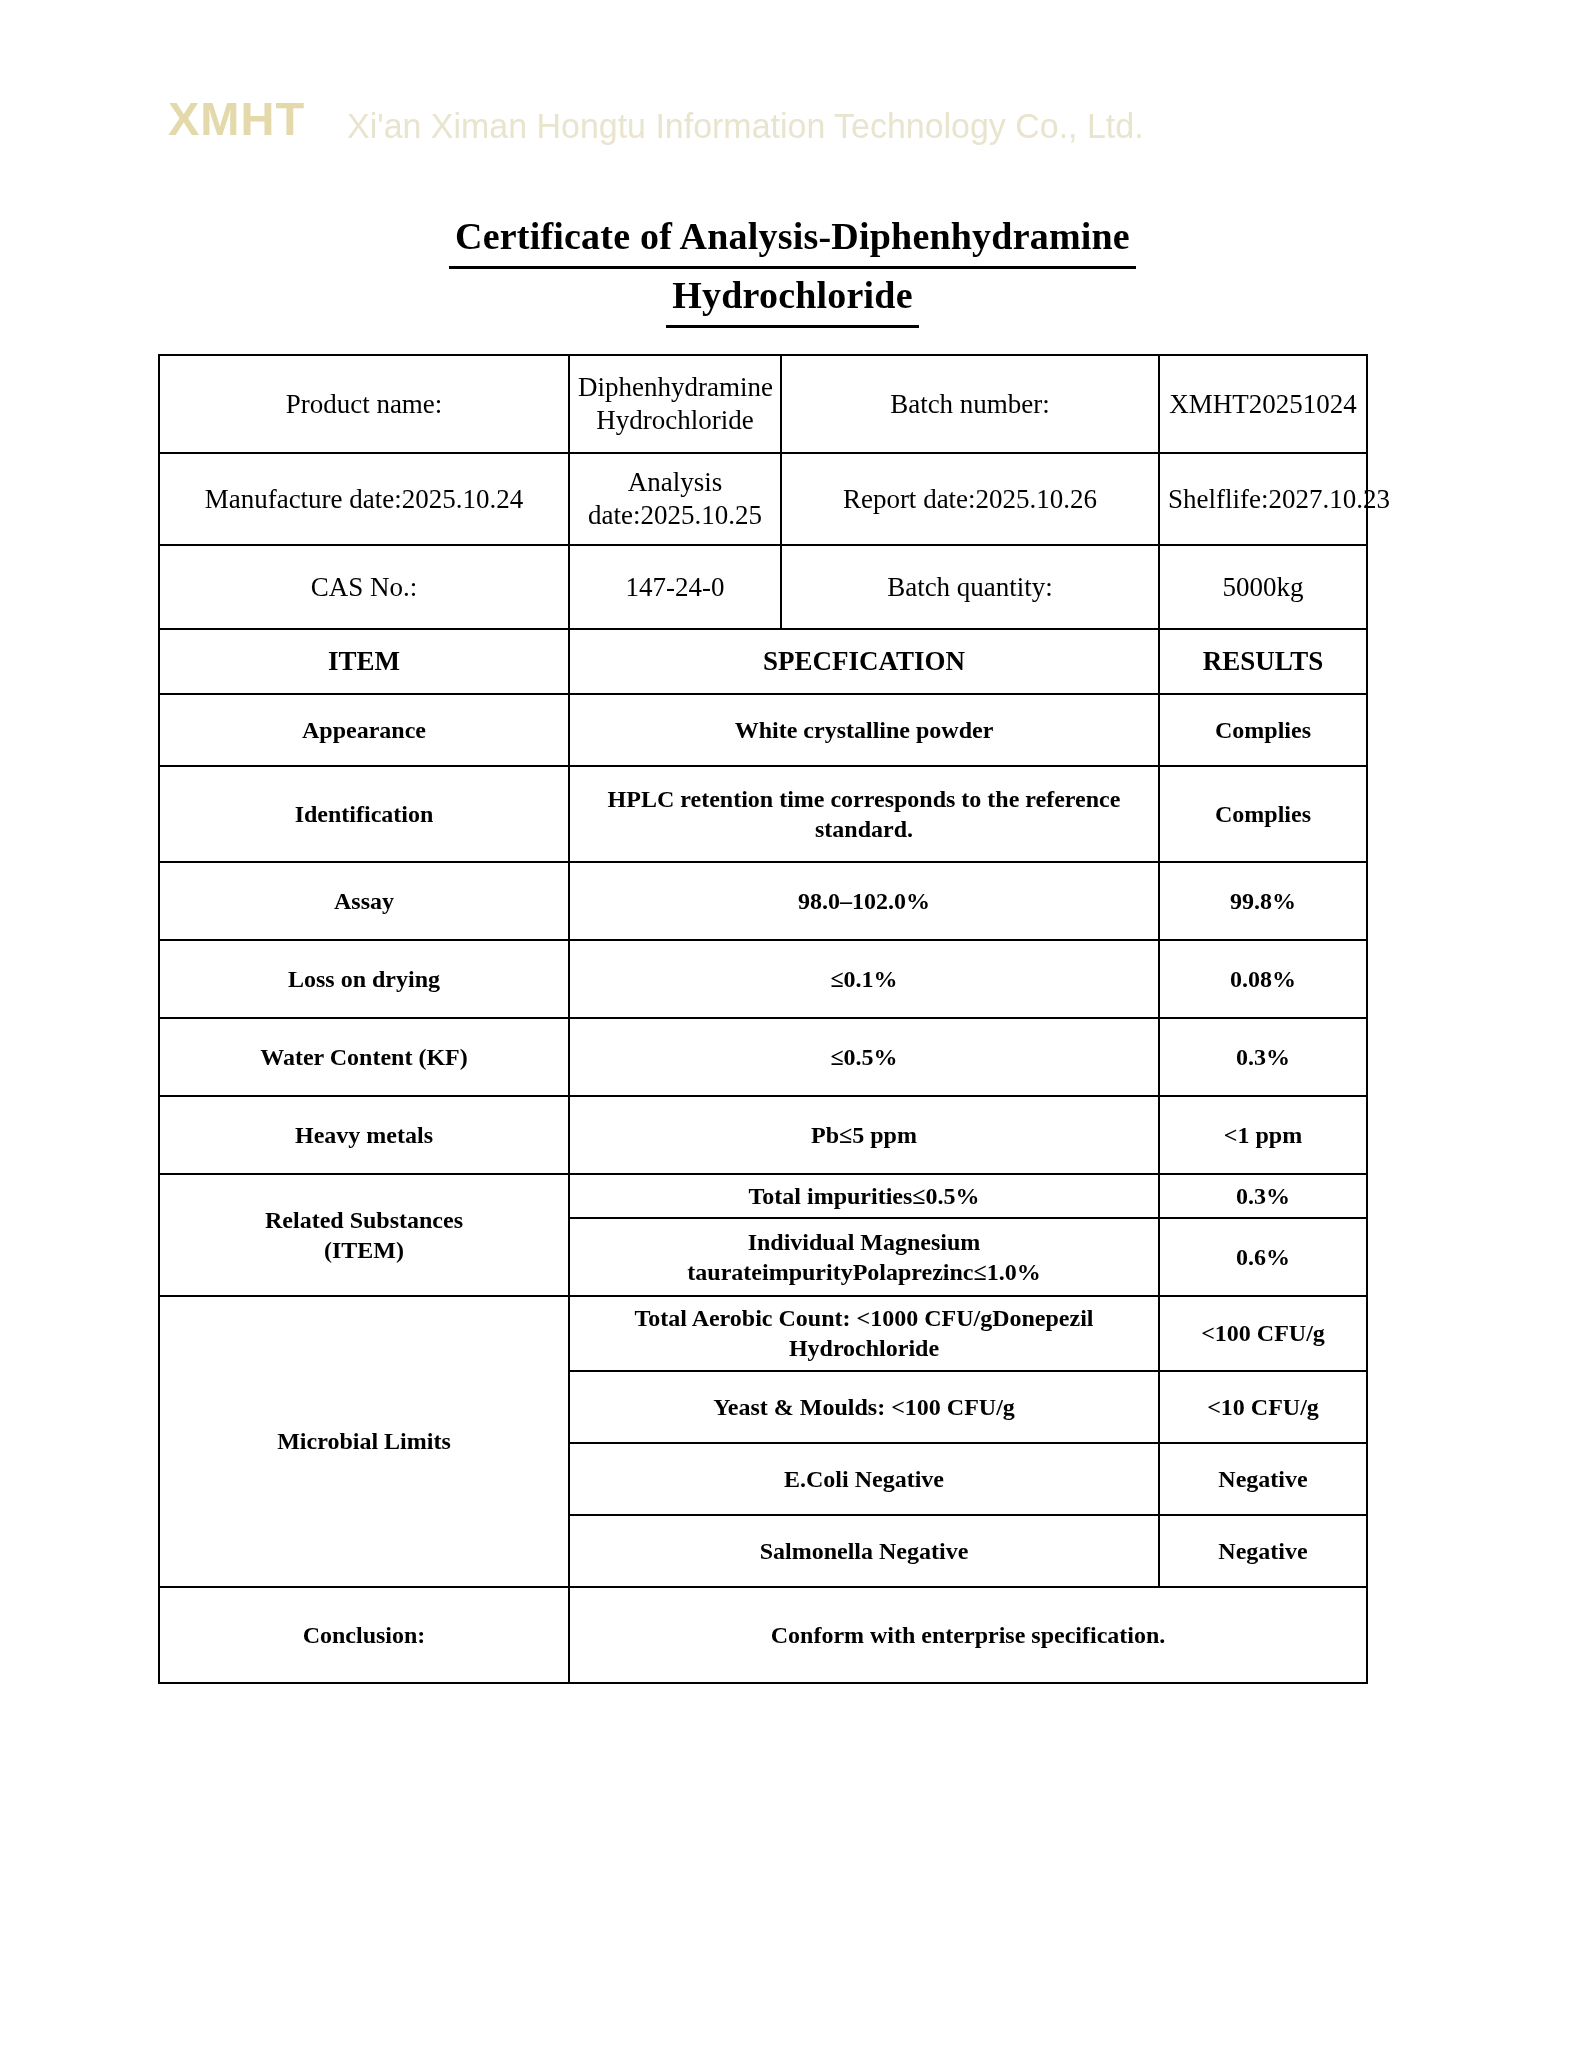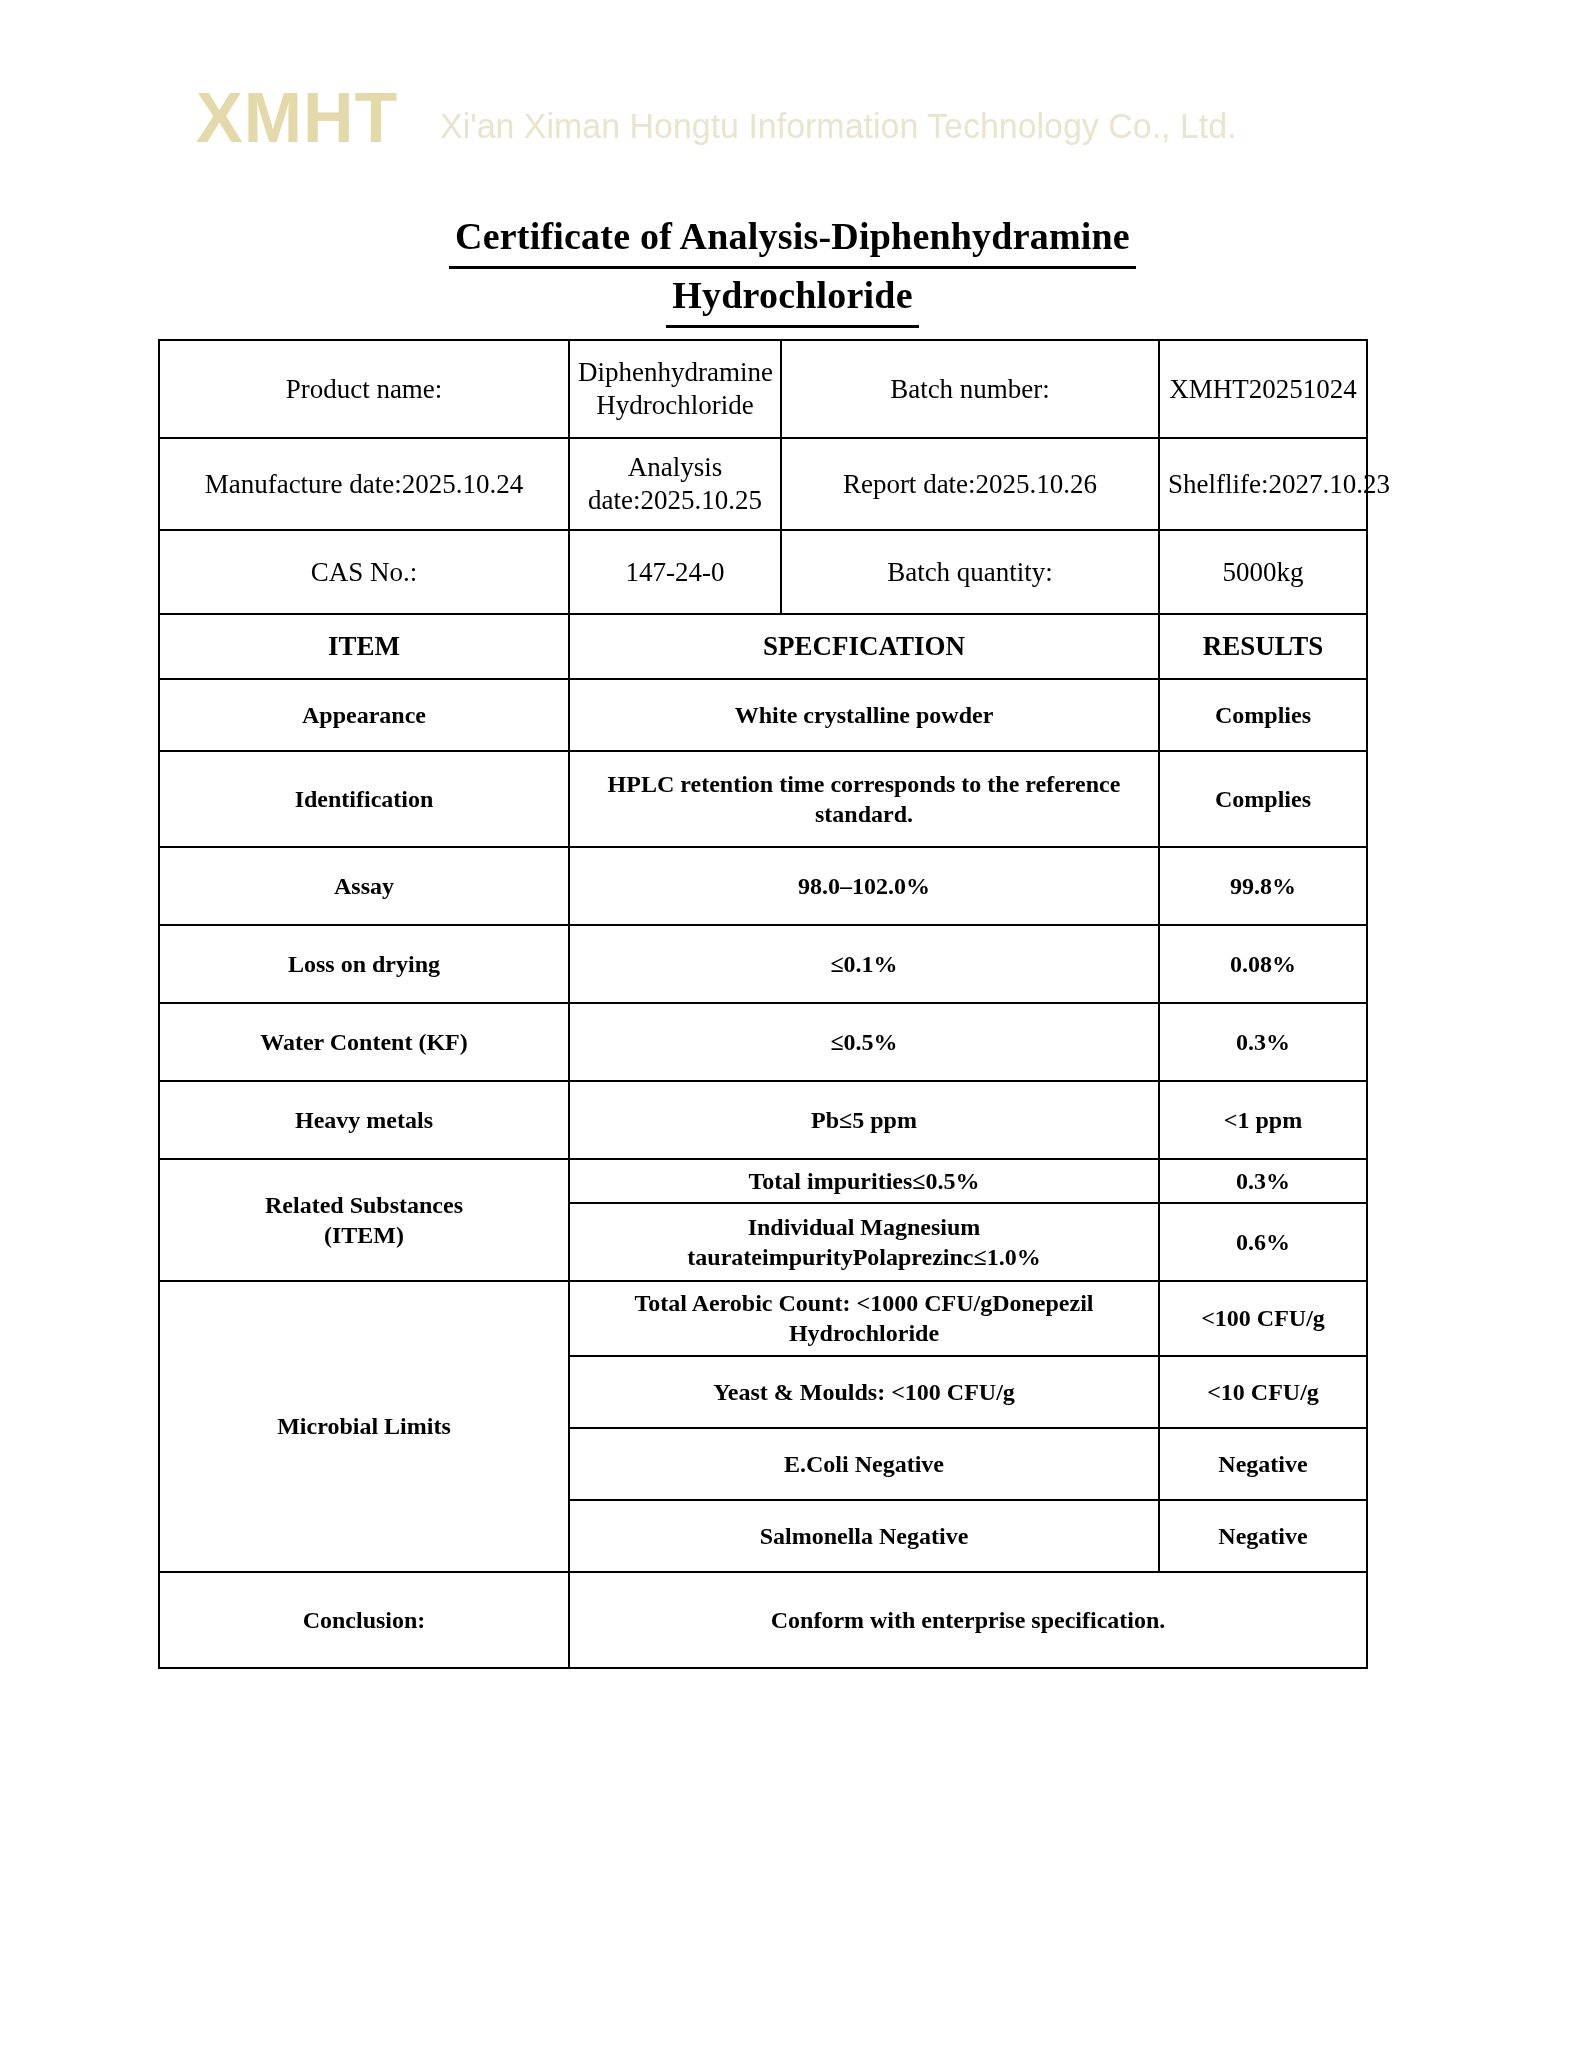--- a/index.html
+++ b/index.html
@@ -31,28 +31,27 @@
     width: 1586px;
     height: 86px;
     display: flex;
     align-items: center;
     padding-left: 168px;
     box-sizing: border-box;
   }
   .logo-mark {
     font-family: "Liberation Sans", "DejaVu Sans", sans-serif;
     font-weight: 700;
-    font-size: 70px;
+    font-size: 47px;
     letter-spacing: 1px;
     line-height: 1;
     color: #e3d9ab;
     white-space: nowrap;
     position: relative;
     top: -3px;
-    margin-left: 28px;
   }
   .logo-company {
     font-family: "Liberation Sans", "DejaVu Sans", sans-serif;
     font-size: 35px;
     line-height: 1;
     color: #e9e4cd;
     white-space: nowrap;
     margin-left: 42px;
     position: relative;
     top: 4px;
@@ -75,21 +74,21 @@
   .doc-title .tl {
     display: inline-block;
     border-bottom: 3px solid #000;
     padding: 0 6px 2px 6px;
   }
 
   
   .coa-table {
     position: absolute;
     left: 158px;
-    top: 339px;
+    top: 354px;
     width: 1208px;
     border-collapse: collapse;
     table-layout: fixed;
   }
   .coa-table td {
     border: 2px solid #000000;
     text-align: center;
     vertical-align: middle;
     padding: 6px 8px;
     box-sizing: border-box;

